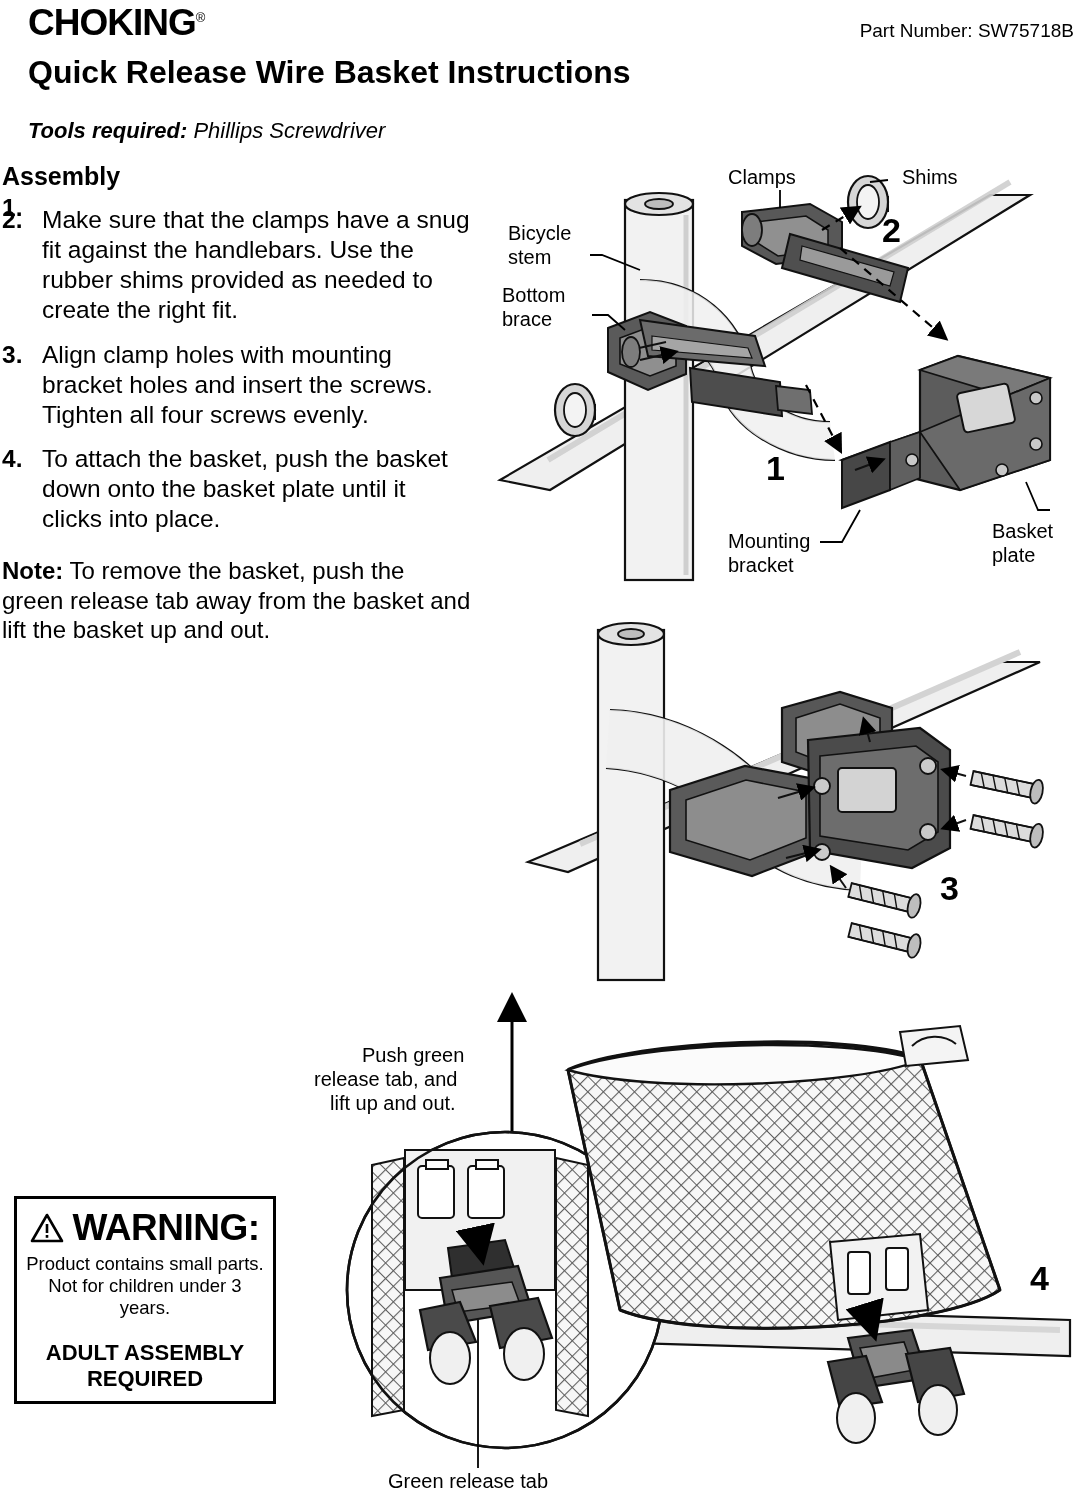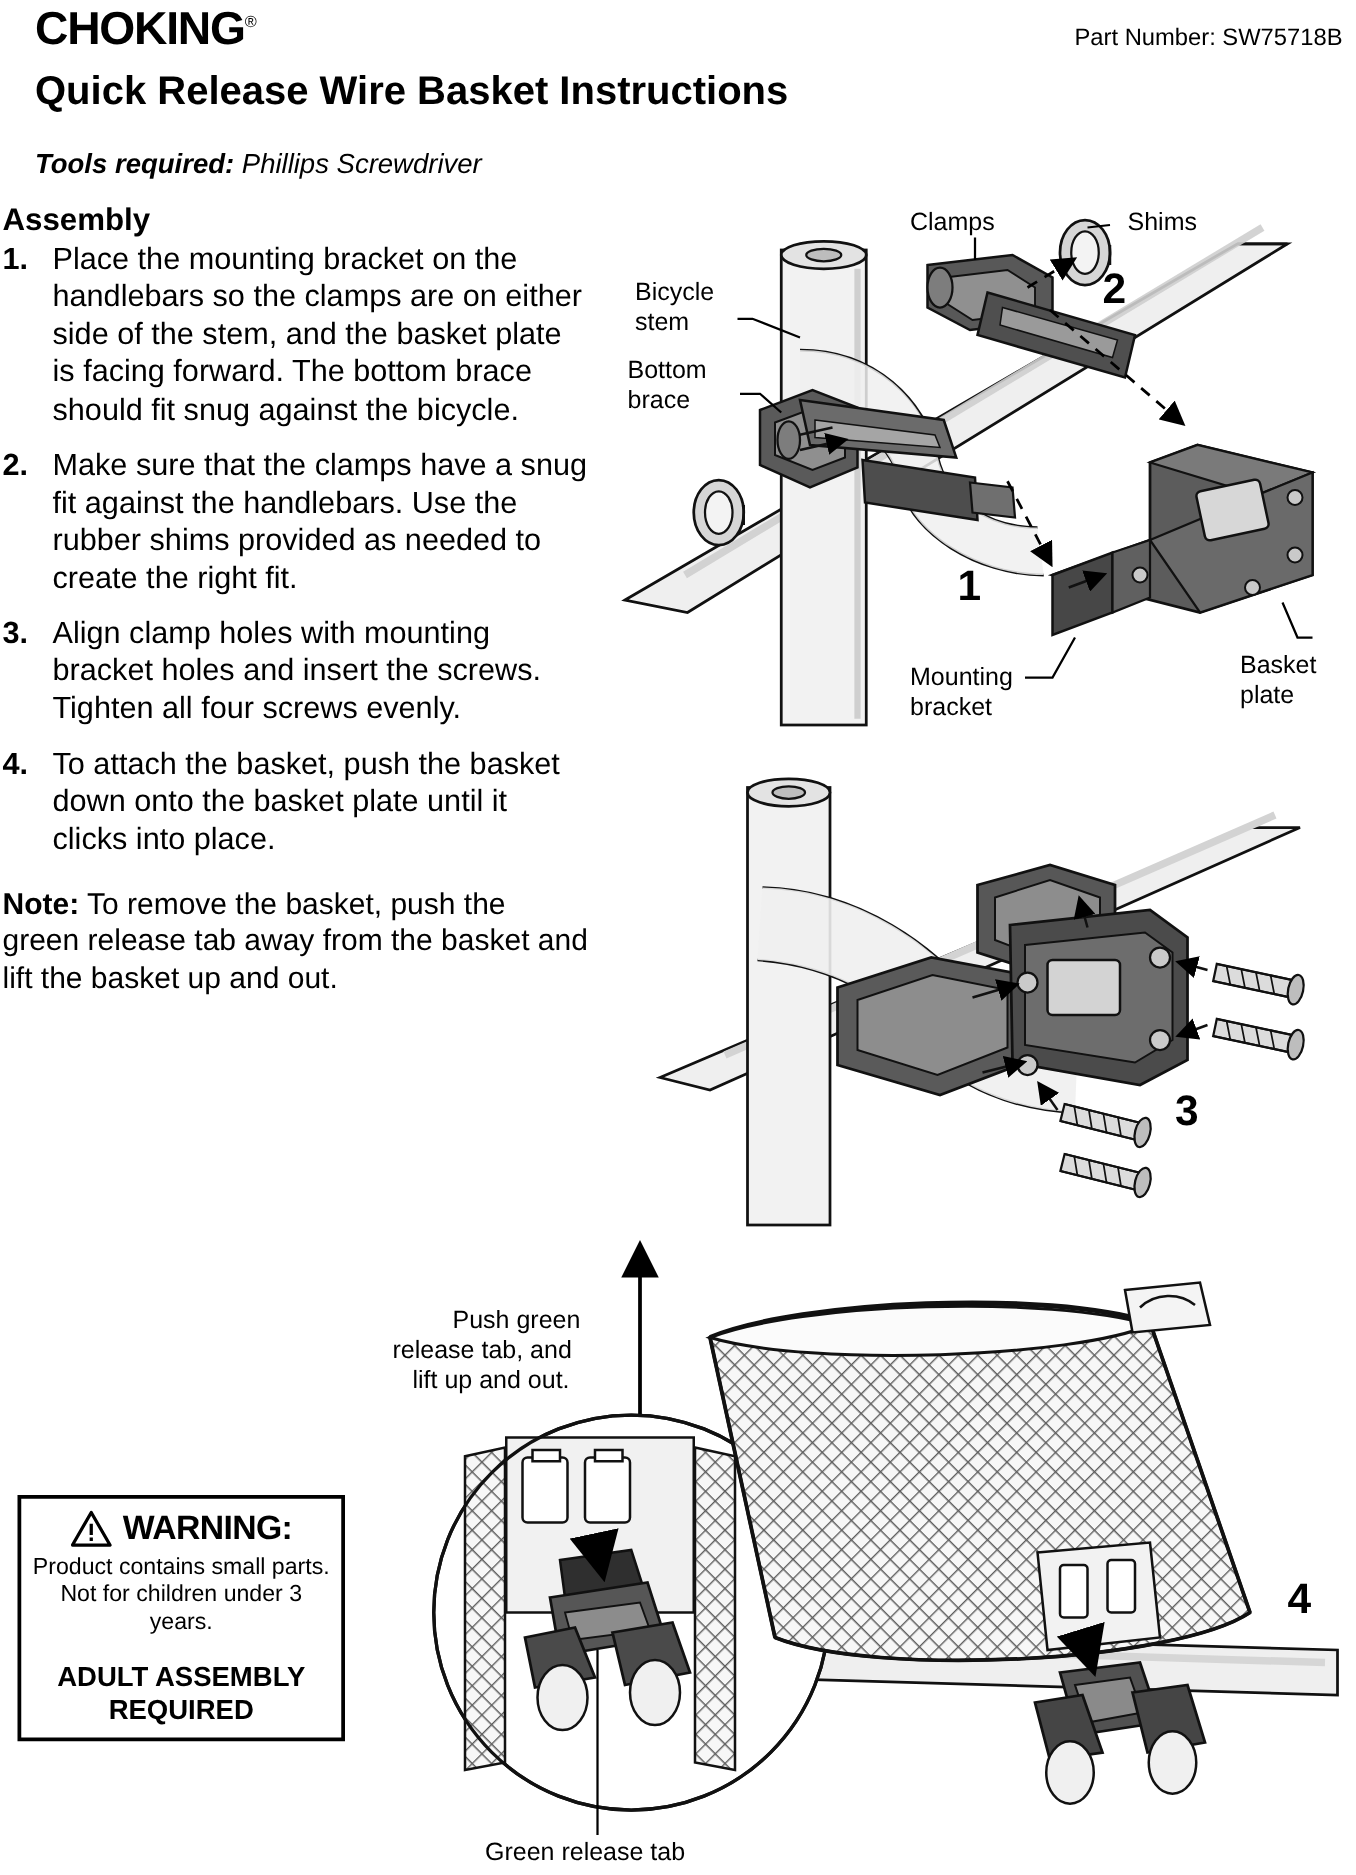--- a/index.html
+++ b/index.html
@@ -94,21 +94,21 @@
   }
   .warn-head {
     display: flex;
     align-items: center;
     justify-content: center;
     gap: 8px;
     margin-bottom: 4px;
   }
   .warn-tri { width: 34px; height: 30px; display:block; }
   .warn-word {
-    font-size: 27px;
+    font-size: 37px;
     font-weight: bold;
     letter-spacing: -0.5px;
   }
   .warn-sub {
     font-size: 23px;
     font-weight: bold;
     margin: 2px 0 4px 0;
   }
   .warn-body {
     font-size: 18.5px;
@@ -150,21 +150,20 @@
     <b>Tools required:</b>
     <span>Phillips Screwdriver</span>
   </div>
 </div>
 
 <div class="left-col">
   <div class="section-title">Assembly</div>
 
   <div class="step">
     <span class="num">1.</span>
-    <span>Place the mounting bracket on the handlebars so the clamps are on either side of the stem, and the basket plate is facing forward. The bottom brace should fit snug against the bicycle.</span>
   </div>
   <div class="step">
     <span class="num">2.</span>
     <span>Make sure that the clamps have a snug fit against the handlebars. Use the rubber shims provided as needed to create the right fit.</span>
   </div>
   <div class="step">
     <span class="num">3.</span>
     <span>Align clamp holes with mounting bracket holes and insert the screws. Tighten all four screws evenly.</span>
   </div>
   <div class="step">

